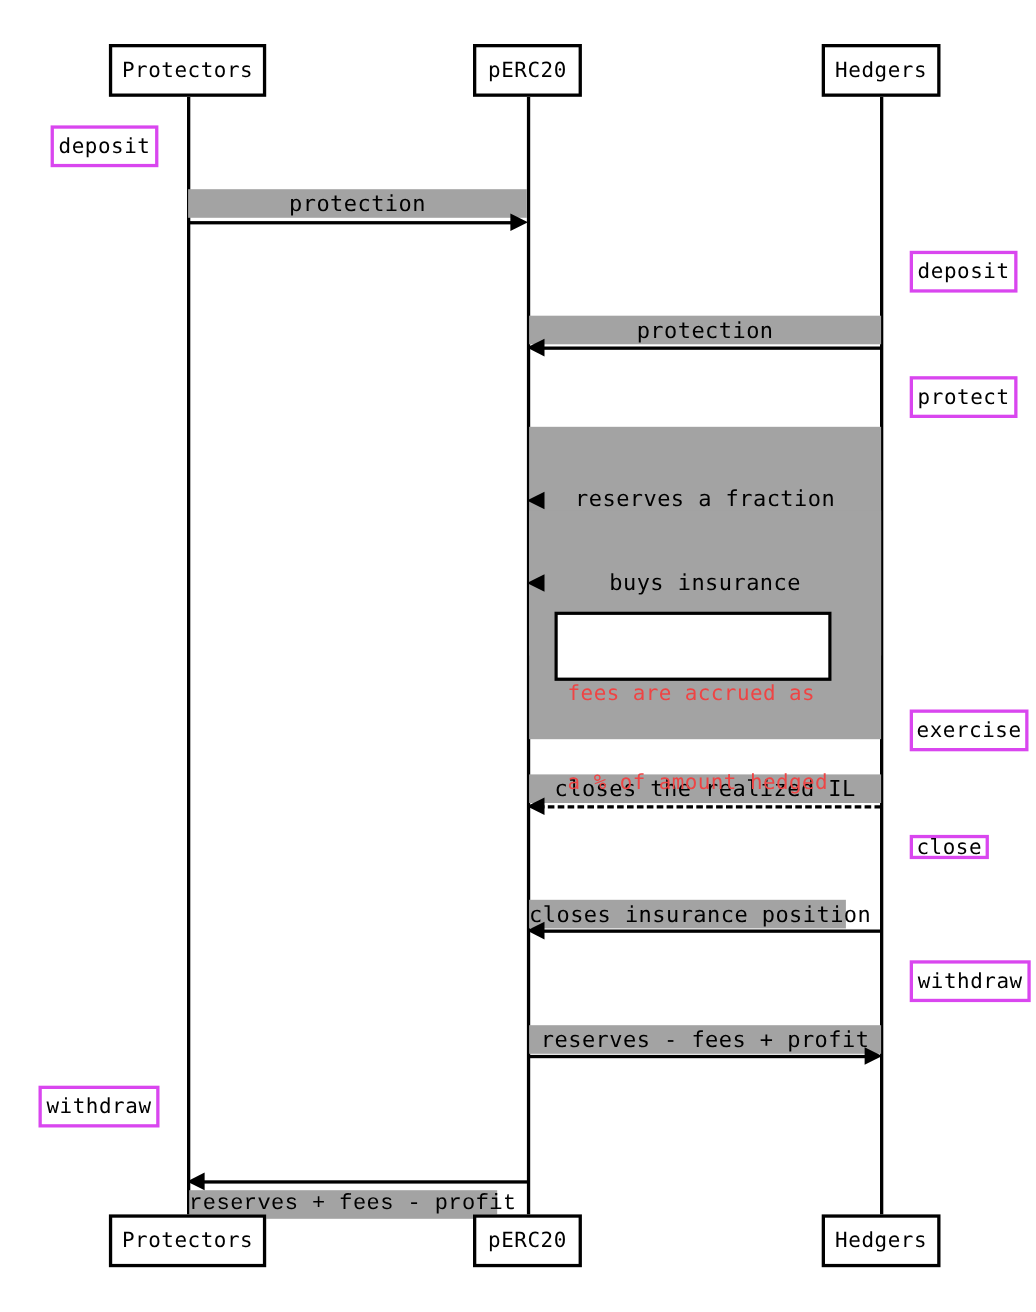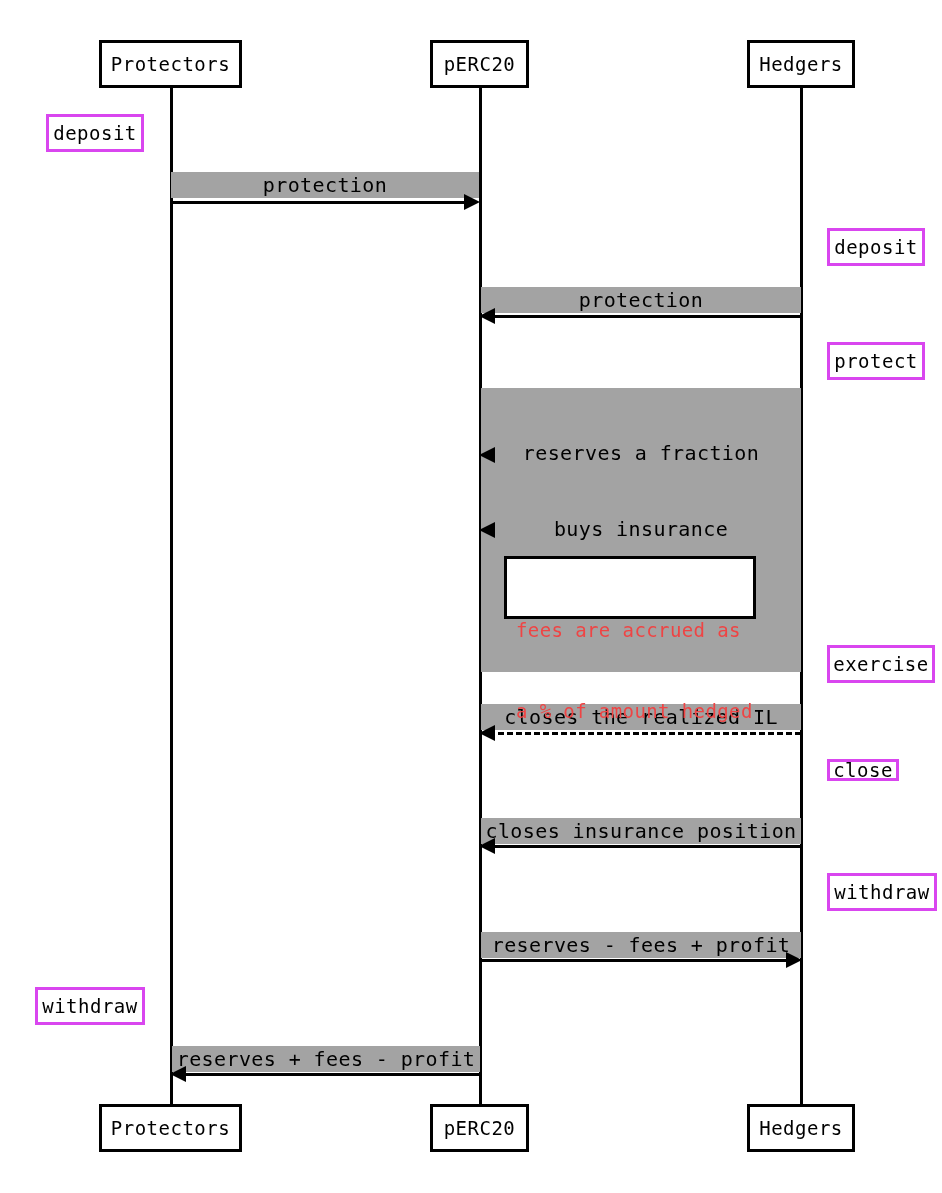--- a/index.html
+++ b/index.html
@@ -173,25 +173,25 @@
     <div>buys insurance</div>
     <div>against IL</div>
   </div>
   <div class="msg-line" style="left:489px; top:529px; width:312px;"></div>
   <div class="arrowhead left" style="left:479px; top:522px;"></div>
 
   <div class="msg-label" style="left:481px; top:704px; width:320px;">closes the realized IL</div>
   <div class="msg-line dashed" style="left:489px; top:732px; width:312px;"></div>
   <div class="arrowhead left" style="left:479px; top:725px;"></div>
 
-  <div class="msg-label" style="left:481px; top:818px; width:320px;">closes insurance position</div>
+  <div class="msg-label" style="left:481px; top:818px; width:288px;">closes insurance position</div>
   <div class="msg-line" style="left:489px; top:845px; width:312px;"></div>
   <div class="arrowhead left" style="left:479px; top:838px;"></div>
 
   <div class="msg-label" style="left:481px; top:932px; width:320px;text-align:center;">reserves - fees + profit</div>
   <div class="msg-line" style="left:480px; top:959px; width:312px;"></div>
   <div class="arrowhead right" style="left:786px; top:952px;"></div>
 
-  <div class="msg-label" style="left:172px; top:1046px; width:308px;">reserves + fees - profit</div>
+  <div class="msg-label" style="left:172px; top:1082px; width:280px;font-family:Liberation Mono, monospace;">reserves + fees - profit</div>
   <div class="msg-line" style="left:180px; top:1073px; width:300px;"></div>
   <div class="arrowhead left" style="left:170px; top:1066px;"></div>
 
 </div>
 
 </body></html>

